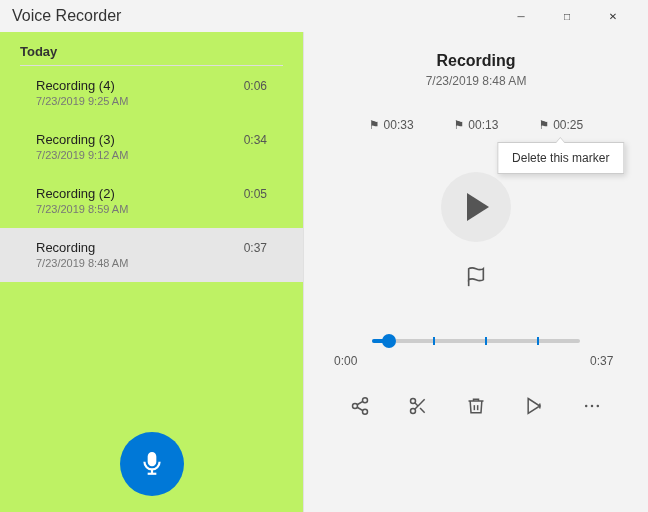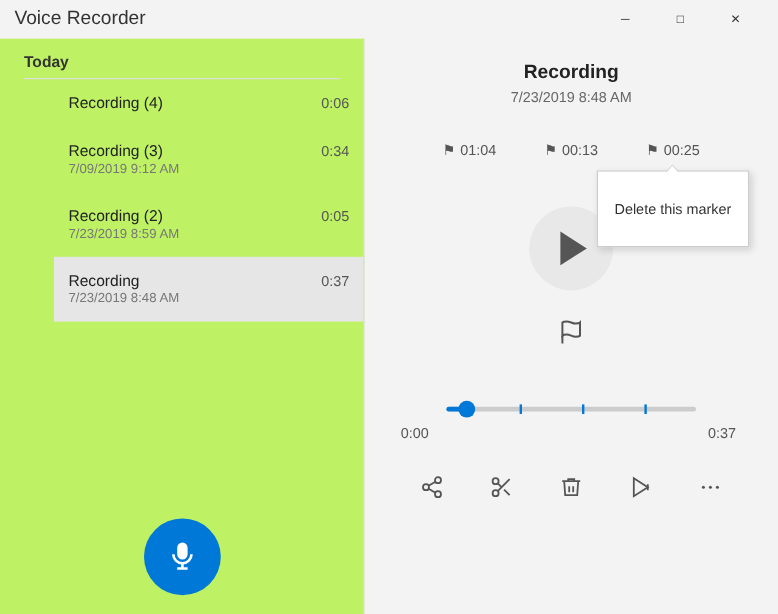--- a/index.html
+++ b/index.html
@@ -81,26 +81,25 @@
       background: #ddd;
       margin: 0 20px;
     }
 
     .recording-list {
       flex: 1;
       overflow-y: auto;
     }
 
     .recording-item {
-      padding: 12px 12px;
+      padding: 12px 36px;
       cursor: pointer;
       display: flex;
       flex-direction: column;
       border-bottom: 1px solid transparent;
-      margin-left: 45px;
     }
 
     .recording-item.active {
       background: #e6e6e6;
     }
 
     .recording-item-top {
       display: flex;
       justify-content: space-between;
       align-items: baseline;
@@ -190,21 +189,21 @@
     }
 
     .tooltip-box {
       position: absolute;
       top: 24px;
       left: 50%;
       transform: translateX(-50%);
       background: white;
       border: 1px solid #ccc;
       box-shadow: 2px 2px 6px rgba(0,0,0,0.15);
-      padding: 24px 14px;
+      padding: 8px 14px;
       font-size: 12px;
       color: #333;
       white-space: nowrap;
       z-index: 100;
       cursor: pointer;
     }
 
     .tooltip-box::before {
       content: '';
       position: absolute;
@@ -370,28 +369,29 @@
       <div class="section-header">Today</div>
       <div class="divider"></div>
 
       <div class="recording-list">
 
         <div class="recording-item">
           <div class="recording-item-top">
             <span class="recording-name">Recording (4)</span>
             <span class="recording-duration">0:06</span>
           </div>
+          <span class="recording-date">7/23/2019 9:25 AM</span>
         </div>
 
         <div class="recording-item">
           <div class="recording-item-top">
             <span class="recording-name">Recording (3)</span>
             <span class="recording-duration">0:34</span>
           </div>
-          <span class="recording-date">7/09/2019 9:12 AM</span>
+          <span class="recording-date">7/23/2019 9:12 AM</span>
         </div>
 
         <div class="recording-item">
           <div class="recording-item-top">
             <span class="recording-name">Recording (2)</span>
             <span class="recording-duration">0:05</span>
           </div>
           <span class="recording-date">7/23/2019 8:59 AM</span>
         </div>
 
@@ -418,21 +418,21 @@
       </div>
     </div>
 
     <div class="right-panel">
       <div class="recording-title">Recording</div>
       <div class="recording-timestamp">7/23/2019 8:48 AM</div>
 
       <div class="markers-area">
         <div class="marker-item">
           <span class="flag-icon">⚑</span>
-          <span>01:04</span>
+          <span>00:33</span>
         </div>
         <div class="marker-item">
           <span class="flag-icon">⚑</span>
           <span>00:13</span>
         </div>
         <div class="marker-item" style="position:relative;">
           <span class="flag-icon">⚑</span>
           <span>00:25</span>
 
           <div class="tooltip-box">Delete this marker</div>

